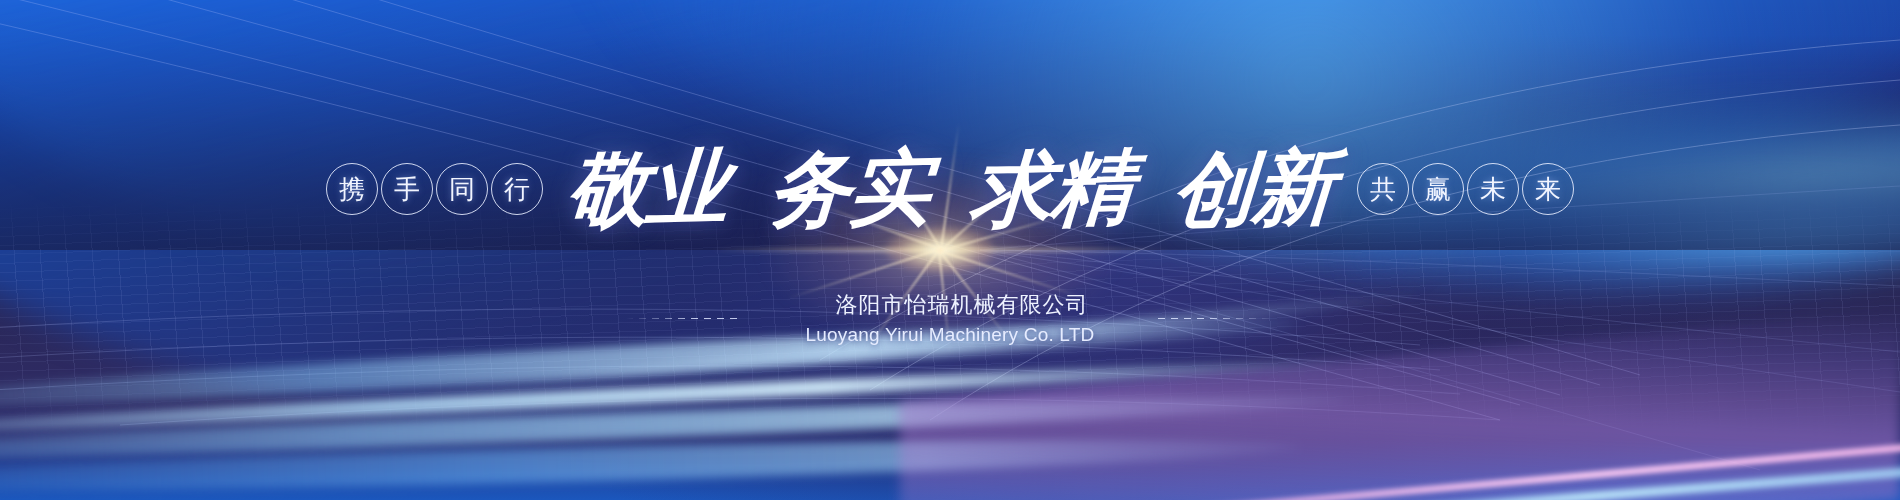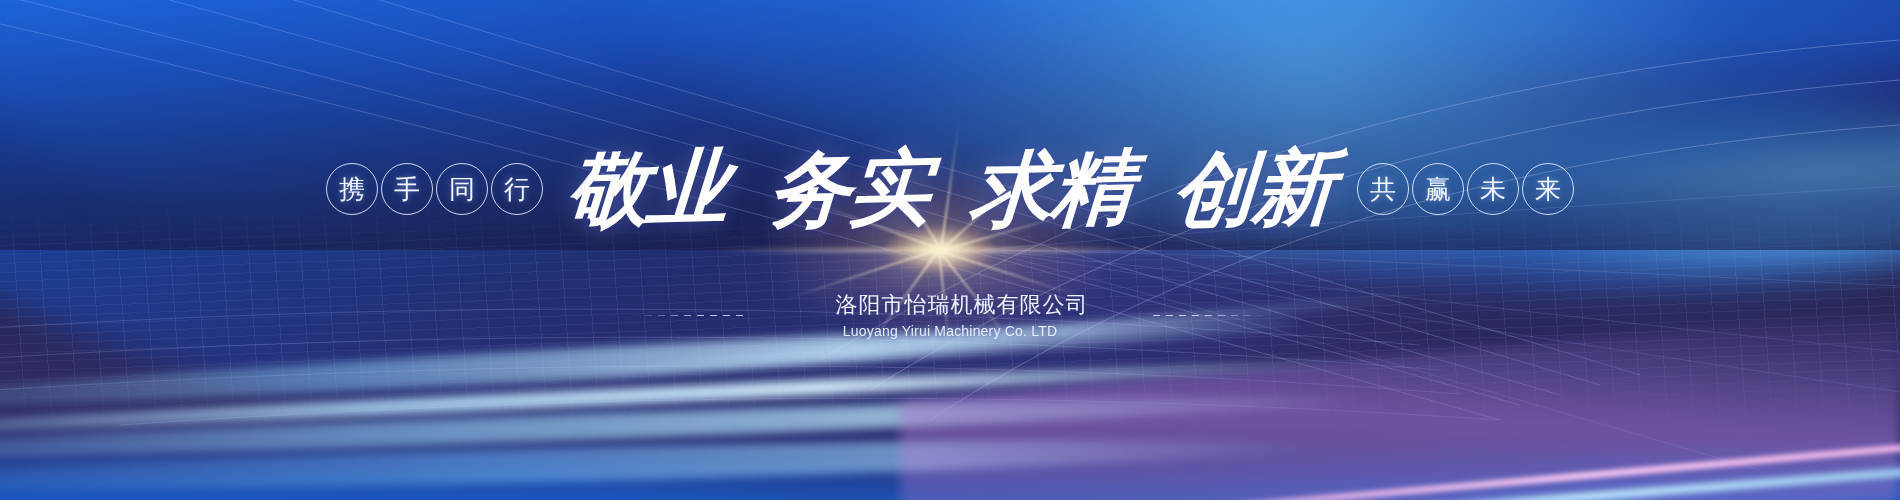--- a/index.html
+++ b/index.html
@@ -190,21 +190,21 @@
     margin:0 64px; min-width:260px;
   }
   .cn-name{
     color:#eef2ff; font-size:22px; letter-spacing:1px; line-height:1.5;
     font-family:"DejaVu Sans","Liberation Sans",sans-serif;
     text-shadow:0 1px 6px rgba(30,40,120,0.6);
     white-space:nowrap;
     margin-left:24px;
   }
   .en-name{
-    color:#e6ecff; font-size:14px; letter-spacing:0.2px; line-height:1.5;
+    color:#e6ecff; font-size:19px; letter-spacing:0.2px; line-height:1.5;
     font-family:"Liberation Sans","DejaVu Sans",sans-serif;
     text-shadow:0 1px 6px rgba(30,40,120,0.6);
     white-space:nowrap;
   }
 </style>
 </head>
 <body>
 
 <div class="banner">
 

